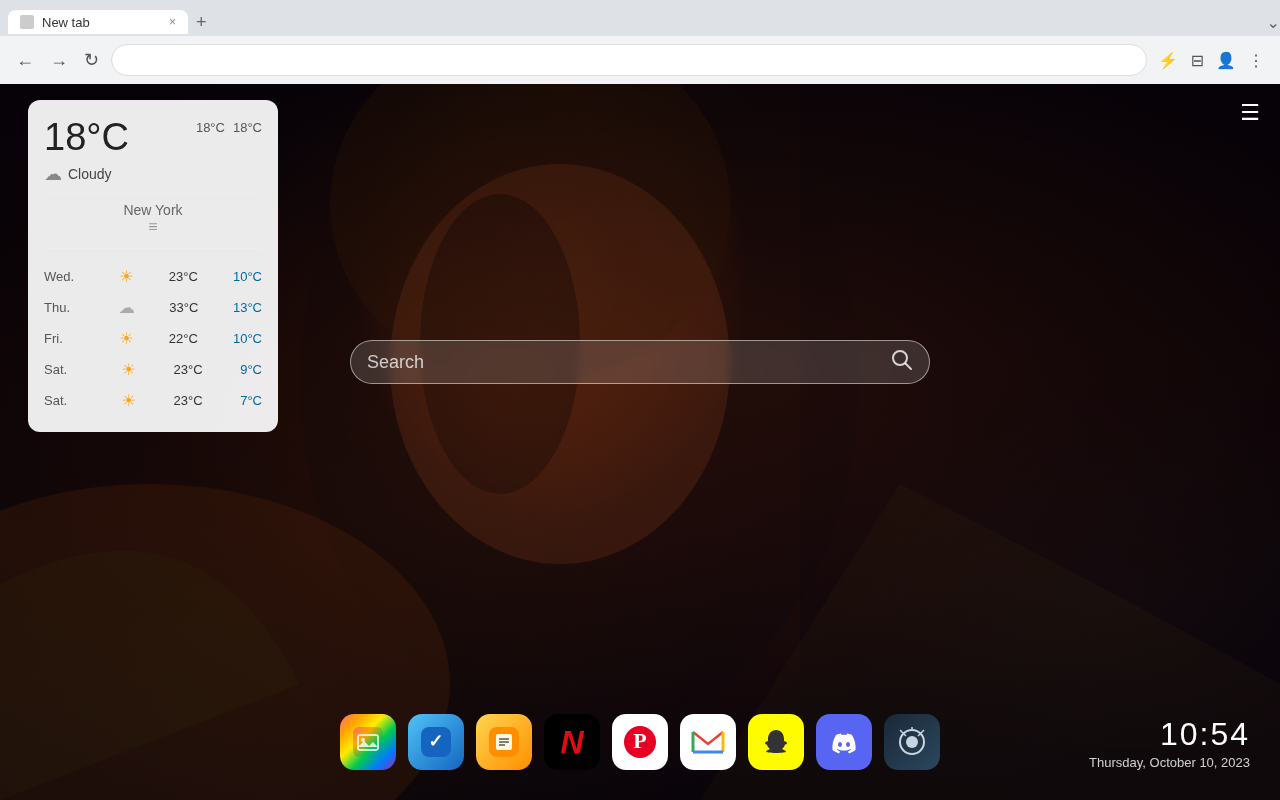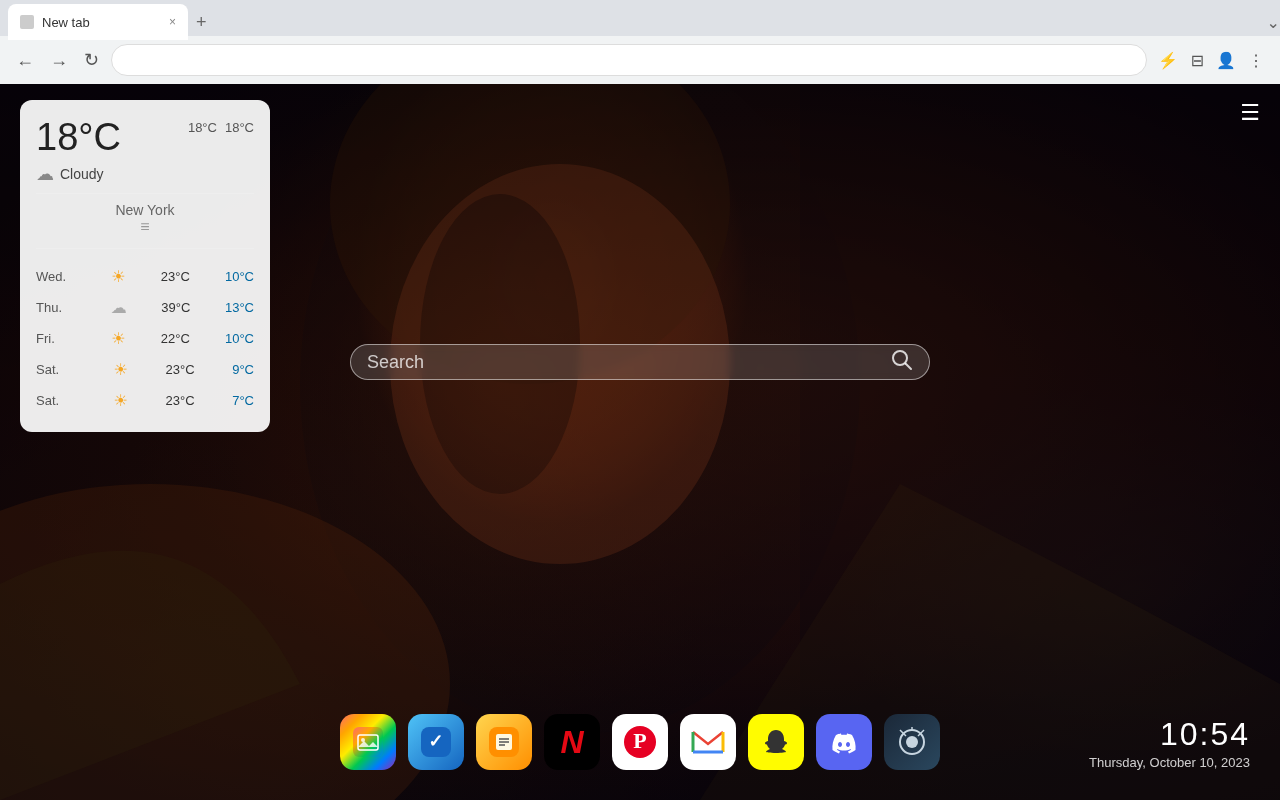--- a/index.html
+++ b/index.html
@@ -1,21 +1,21 @@
 <!DOCTYPE html>
 <html><head>
   <meta charset="utf-8">
   <style>
     * { margin: 0; padding: 0; box-sizing: border-box; }
     body { width: 1280px; height: 800px; overflow: hidden; font-family: -apple-system, BlinkMacSystemFont, 'Segoe UI', sans-serif; background: #1a1a1a; }
     .tab-bar {
       display: flex; align-items: center; padding: 8px 0 0 0; height: 36px; background: #dee1e6;
     }
     .tab {
-      display: flex; align-items: center; background: #fff; border-radius: 8px 8px 0 0; padding: 0 12px; height: 36px; min-width: 180px; font-size: 13px; color: #333; gap: 8px;
+      display: flex; align-items: center; background: #fff; border-radius: 8px 8px 0 0; padding: 0 12px; height: 24px; min-width: 180px; font-size: 13px; color: #333; gap: 8px;
     }
     .tab-favicon { width: 14px; height: 14px; background: #aaa; border-radius: 2px; }
     .tab-close { margin-left: auto; color: #888; cursor: pointer; font-size: 12px; }
     .tab-add { background: none; border: none; cursor: pointer; color: #666; font-size: 18px; padding: 0 8px; }
     .tab-menu { margin-left: auto; color: #666; cursor: pointer; }
 
     .nav-bar {
       display: flex; align-items: center; background: #f1f3f4; height: 48px; padding: 0 12px; gap: 8px;
     }
     .nav-btn { background: none; border: none; cursor: pointer; color: #555; font-size: 18px; padding: 4px; border-radius: 50%; }
@@ -65,21 +65,21 @@
 
     
     .menu-icon {
       position: absolute; top: 16px; right: 20px;
       color: white; font-size: 22px; cursor: pointer;
       z-index: 10;
     }
 
     
     .weather-widget {
-      position: absolute; top: 16px; left: 20px;
+      position: absolute; top: 16px; left: 28px;
       background: rgba(255,255,255,0.92);
       border-radius: 12px;
       padding: 16px;
       width: 250px;
       z-index: 10;
     }
     .weather-top {
       display: flex; justify-content: space-between; align-items: flex-start;
     }
     .weather-main-temp {
@@ -112,21 +112,21 @@
       position: absolute; top: 50%; left: 50%; transform: translate(-50%, -50%);
       z-index: 10; width: 580px;
       margin-top: -80px;
     }
     .search-bar {
       display: flex; align-items: center;
       background: rgba(255,255,255,0.15);
       border: 1.5px solid rgba(255,255,255,0.5);
       border-radius: 28px;
       padding: 0 16px;
-      height: 36px;
+      height: 44px;
       backdrop-filter: blur(4px);
     }
     .search-input {
       flex: 1; background: none; border: none; outline: none;
       font-size: 18px; color: rgba(255,255,255,0.85);
       placeholder-color: rgba(255,255,255,0.7);
     }
     .search-input::placeholder { color: rgba(255,255,255,0.75); }
     .search-icon-btn { background: none; border: none; cursor: pointer; color: rgba(255,255,255,0.8); font-size: 20px; }
 
@@ -255,21 +255,21 @@
       <div class="forecast-row">
         <span class="forecast-day">Wed.</span>
         <span class="forecast-icon">☀</span>
         <span class="forecast-high">23°C</span>
         <span class="forecast-low">10°C</span>
       </div>
 
       <div class="forecast-row">
         <span class="forecast-day">Thu.</span>
         <span class="forecast-icon cloudy">☁</span>
-        <span class="forecast-high">39°C</span>
+        <span class="forecast-high">33°C</span>
         <span class="forecast-low">13°C</span>
       </div>
 
       <div class="forecast-row">
         <span class="forecast-day">Fri.</span>
         <span class="forecast-icon">☀</span>
         <span class="forecast-high">22°C</span>
         <span class="forecast-low">10°C</span>
       </div>
 

